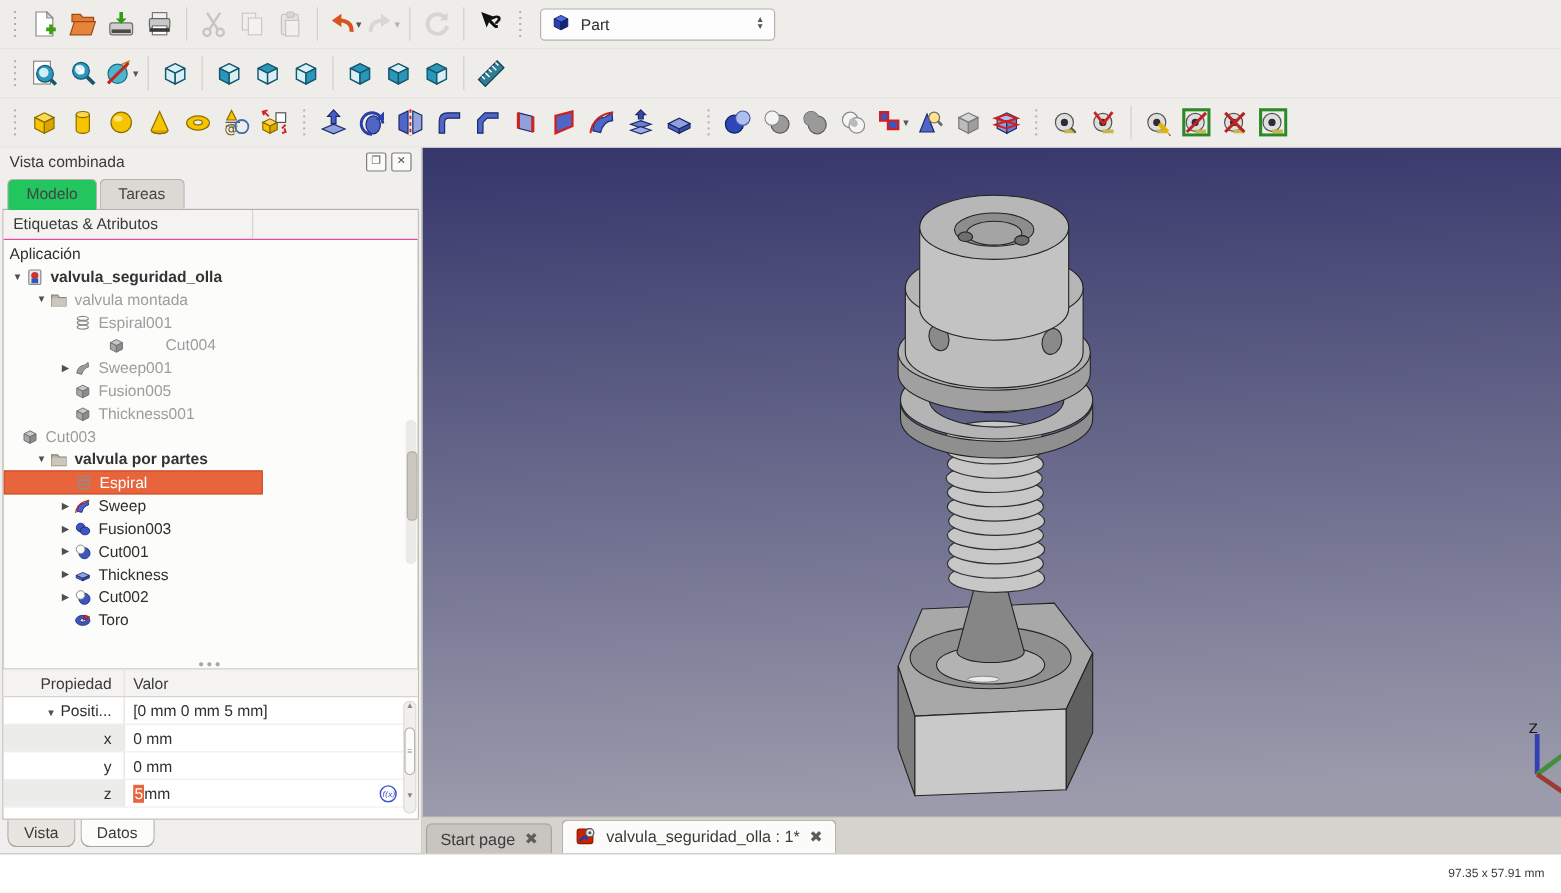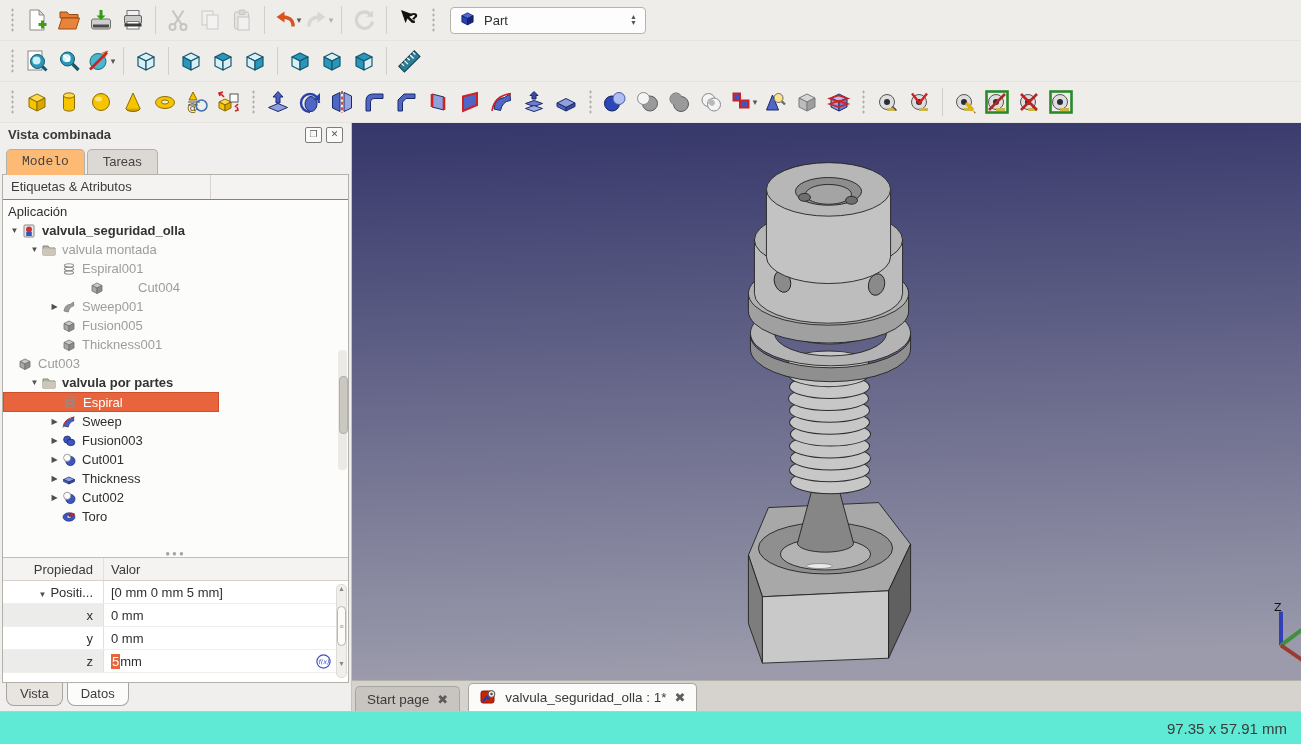--- a/index.html
+++ b/index.html
@@ -21,28 +21,28 @@
     background-image:radial-gradient(circle,#b3afa8 1.1px,transparent 1.3px);
     background-size:5px 5px;background-position:center;background-repeat:repeat-y;}
   .wb-combo{height:27px;width:196px;background:#fdfdfd;border:1px solid #b6b2ac;border-radius:4px;
      display:flex;align-items:center;gap:8px;padding:0 8px;margin-left:8px;box-sizing:border-box;}
   .wb-combo svg{width:17px;height:17px;}
   .spin{margin-left:auto;display:flex;flex-direction:column;color:#555;line-height:6px;font-size:7px;text-align:center;}
   
   .main{flex:1;display:flex;min-height:0;}
   .dock{width:352px;flex:0 0 352px;display:flex;flex-direction:column;background:#f0efed;
         border-right:1px solid #c6c3be;box-sizing:border-box;}
-  .dock-title{height:23px;display:flex;align-items:center;padding:0 8px;color:#3a3a3a;flex:0 0 23px;font-weight:bold;}
+  .dock-title{height:23px;display:flex;align-items:center;padding:0 8px;color:#3a3a3a;flex:0 0 23px;}
   .win-btns{margin-left:auto;display:flex;gap:4px;}
   .win-btn{width:15px;height:14px;border:1px solid #7c7c7c;border-radius:2px;font-size:9px;line-height:12px;
      text-align:center;color:#555;background:#fafaf9;}
   .dock-tabs{display:flex;padding:3px 6px 0 6px;gap:2px;flex:0 0 auto;}
   .dtab{padding:4px 15px 5px;border:1px solid #b4b0aa;border-bottom:none;border-radius:5px 5px 0 0;
         background:#dcd9d4;color:#444;}
-  .dtab.active{background:#fdba74;position:relative;z-index:2;margin-bottom:-1px;padding-bottom:6px;font-family:Liberation Mono, monospace;}
+  .dtab.active{background:#22c55e;position:relative;z-index:2;margin-bottom:-1px;padding-bottom:6px;}
   .dock-body{flex:1;display:flex;flex-direction:column;border:1px solid #b4b0aa;margin:0 2px;
         background:#fcfcfb;min-height:0;position:relative;z-index:1;}
   .tree-header{height:24px;background:#f4f3f1;border-bottom:1px solid #ec4899;display:flex;flex:0 0 24px;}
   .tree-header .cell{width:208px;padding:4px 8px;border-right:1px solid #d6d3ce;color:#3a3a3a;box-sizing:border-box;}
   .tree{flex:1;overflow:hidden;position:relative;padding-top:2px;}
   .tree-row{height:19px;display:flex;align-items:center;}
   .expander{width:15px;flex:0 0 15px;font-size:8px;color:#4f4f4f;text-align:center;}
   .ticon{width:15px;height:15px;flex:0 0 15px;margin-right:5px;display:flex;align-items:center;}
   .ticon svg{width:14px;height:14px;}
   .tlabel{white-space:nowrap;}
@@ -76,22 +76,22 @@
   .workspace{flex:1;display:flex;flex-direction:column;min-width:0;}
   .viewport{flex:1;position:relative;min-height:0;}
   .viewport svg{position:absolute;inset:0;width:100%;height:100%;}
   .doc-tabs{height:30px;flex:0 0 30px;background:#d6d3cf;display:flex;align-items:flex-end;padding:0 0 0 3px;gap:8px;border-top:1px solid #b3afa9;}
   .doctab{height:25px;display:flex;align-items:center;gap:8px;padding:0 11px;border:1px solid #a8a49e;border-bottom:none;
      border-radius:5px 5px 0 0;background:#c8c5c0;color:#3a3a3a;font-size:13.5px;box-sizing:border-box;}
   .doctab.active{background:#fbfbfa;height:28px;}
   .doctab .fc-icon svg{width:17px;height:17px;}
   .close-x{color:#5c5c5c;font-weight:bold;font-size:13px;}
   
-  .statusbar{height:32px;flex:0 0 32px;background:#5eead4;border-top:1px solid #c8c4bf;display:flex;align-items:center;
-     justify-content:flex-end;padding-right:14px;font-size:15px;color:#3a3a3a;}
+  .statusbar{height:32px;flex:0 0 32px;background:#ffffff;border-top:1px solid #c8c4bf;display:flex;align-items:center;
+     justify-content:flex-end;padding-right:14px;font-size:10px;color:#3a3a3a;}
 </style>
 </head>
 <body>
 
 <div class="app">
 
   <div class="tb-row">
     <div style="display:flex;align-items:center;">
         <div class="tb-grip"></div>
         <div class="tb-btn">

